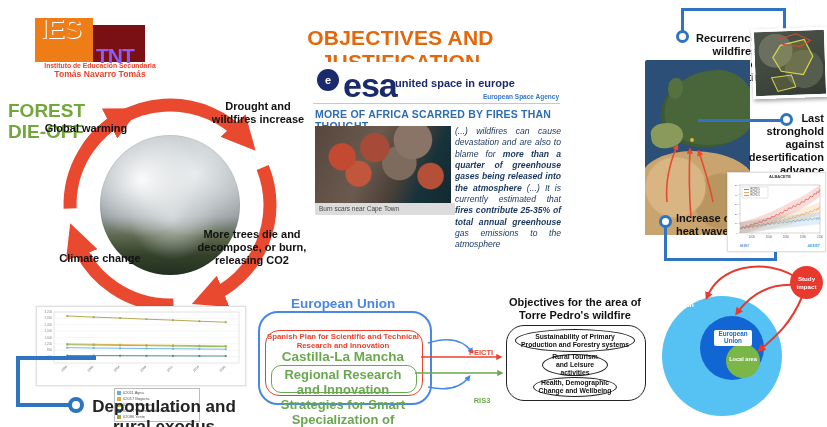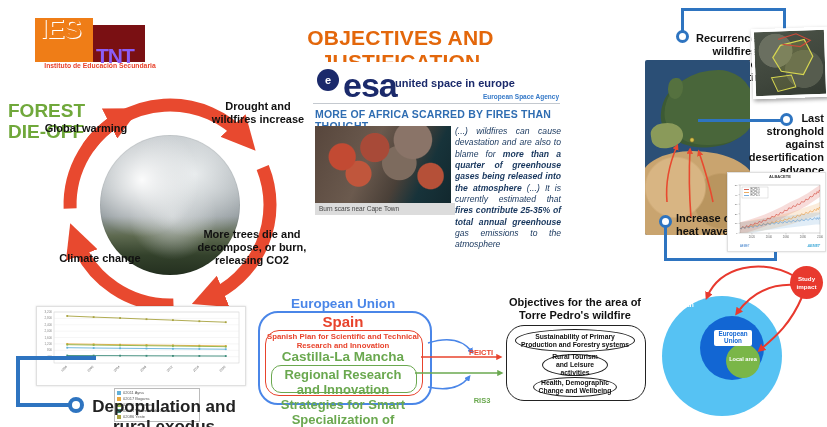--- a/index.html
+++ b/index.html
@@ -104,20 +104,21 @@
 <body>
 
 <div id="slide">
 
   <div class="ab" style="left:30px;top:8px;width:140px;height:70px;">
     <div class="ab logo-orange" style="left:5px;top:10px;width:58px;height:44px;"></div>
     <div class="ab logo-red" style="left:63px;top:17px;width:52px;height:37px;"></div>
     <div class="ab b" style="left:10px;top:6px;font-size:27px;color:#ef7d17;letter-spacing:-1px;text-shadow:1px 1px 0 #fff;">IES</div>
     <div class="ab b" style="left:66px;top:36px;font-size:21px;color:#8b5cf6;letter-spacing:-1px;">TNT</div>
     <div class="ab logo-sub c" style="left:-10px;top:54px;width:160px;font-size:6.8px;">Instituto de Educación Secundaria</div>
+    <div class="ab logo-sub c" style="left:-10px;top:62px;width:160px;font-size:8.6px;">Tomás Navarro Tomás</div>
   </div>
 
   <div class="ab title-main c" style="left:258px;top:26px;width:285px;">OBJECTIVES AND JUSTIFICATION</div>
 
   <div class="ab forest" style="left:8px;top:100px;width:92px;">FOREST DIE-OFF</div>
 
   <svg class="ab" style="left:25px;top:75px;" width="290" height="240" viewBox="0 0 290 240">
     <defs>
       <marker id="mcyc" viewBox="0 0 10 10" refX="5" refY="5" markerWidth="2.6" markerHeight="2.6" orient="auto-start-reverse">
         <path d="M0,0 L10,5 L0,10 z" fill="#e8492f"></path>
@@ -328,21 +329,20 @@
     </div>
 
   <div class="cline" style="left:16px;top:356px;width:80px;height:3.5px;"></div>
   <div class="cline" style="left:16px;top:356px;width:3.5px;height:50px;"></div>
   <div class="cline" style="left:16px;top:403px;width:54px;height:3.5px;"></div>
   <div class="cdot" style="left:68px;top:397px;width:8px;height:8px;border-width:4px;"></div>
   <div class="ab c" style="left:84px;top:397px;width:160px;font-weight:bold;font-size:17px;line-height:1.2;">Depopulation and rural exodus</div>
 
   <div class="ab eu-title c" style="left:258px;top:296px;width:170px;">European Union</div>
   <div class="ab eu-box" style="left:258px;top:311px;width:170px;height:90px;"></div>
-  <div class="ab spain-title c" style="left:258px;top:313px;width:170px;">Spain</div>
   <div class="ab spain-box" style="left:265px;top:330px;width:156px;height:64px;"></div>
   <div class="ab spain-plan c" style="left:267px;top:333px;width:152px;">Spanish Plan for Scientific and Technical Research and Innovation</div>
   <div class="ab clm-title c" style="left:265px;top:349px;width:156px;">Castilla-La Mancha</div>
   <div class="ab clm-box" style="left:271px;top:365px;width:144px;height:26px;"></div>
   <div class="ab clm-plan c" style="left:273px;top:368px;width:140px;">Regional Research and Innovation Strategies for Smart Specialization of Castilla-La Mancha</div>
 
   <svg class="ab" style="left:412px;top:332px;" width="100" height="62" viewBox="0 0 100 62">
     <defs>
       <marker id="maR" viewBox="0 0 10 10" refX="6" refY="5" markerWidth="4.5" markerHeight="4.5" orient="auto-start-reverse">
         <path d="M0,0 L10,5 L0,10 z" fill="#e8432c"></path>

